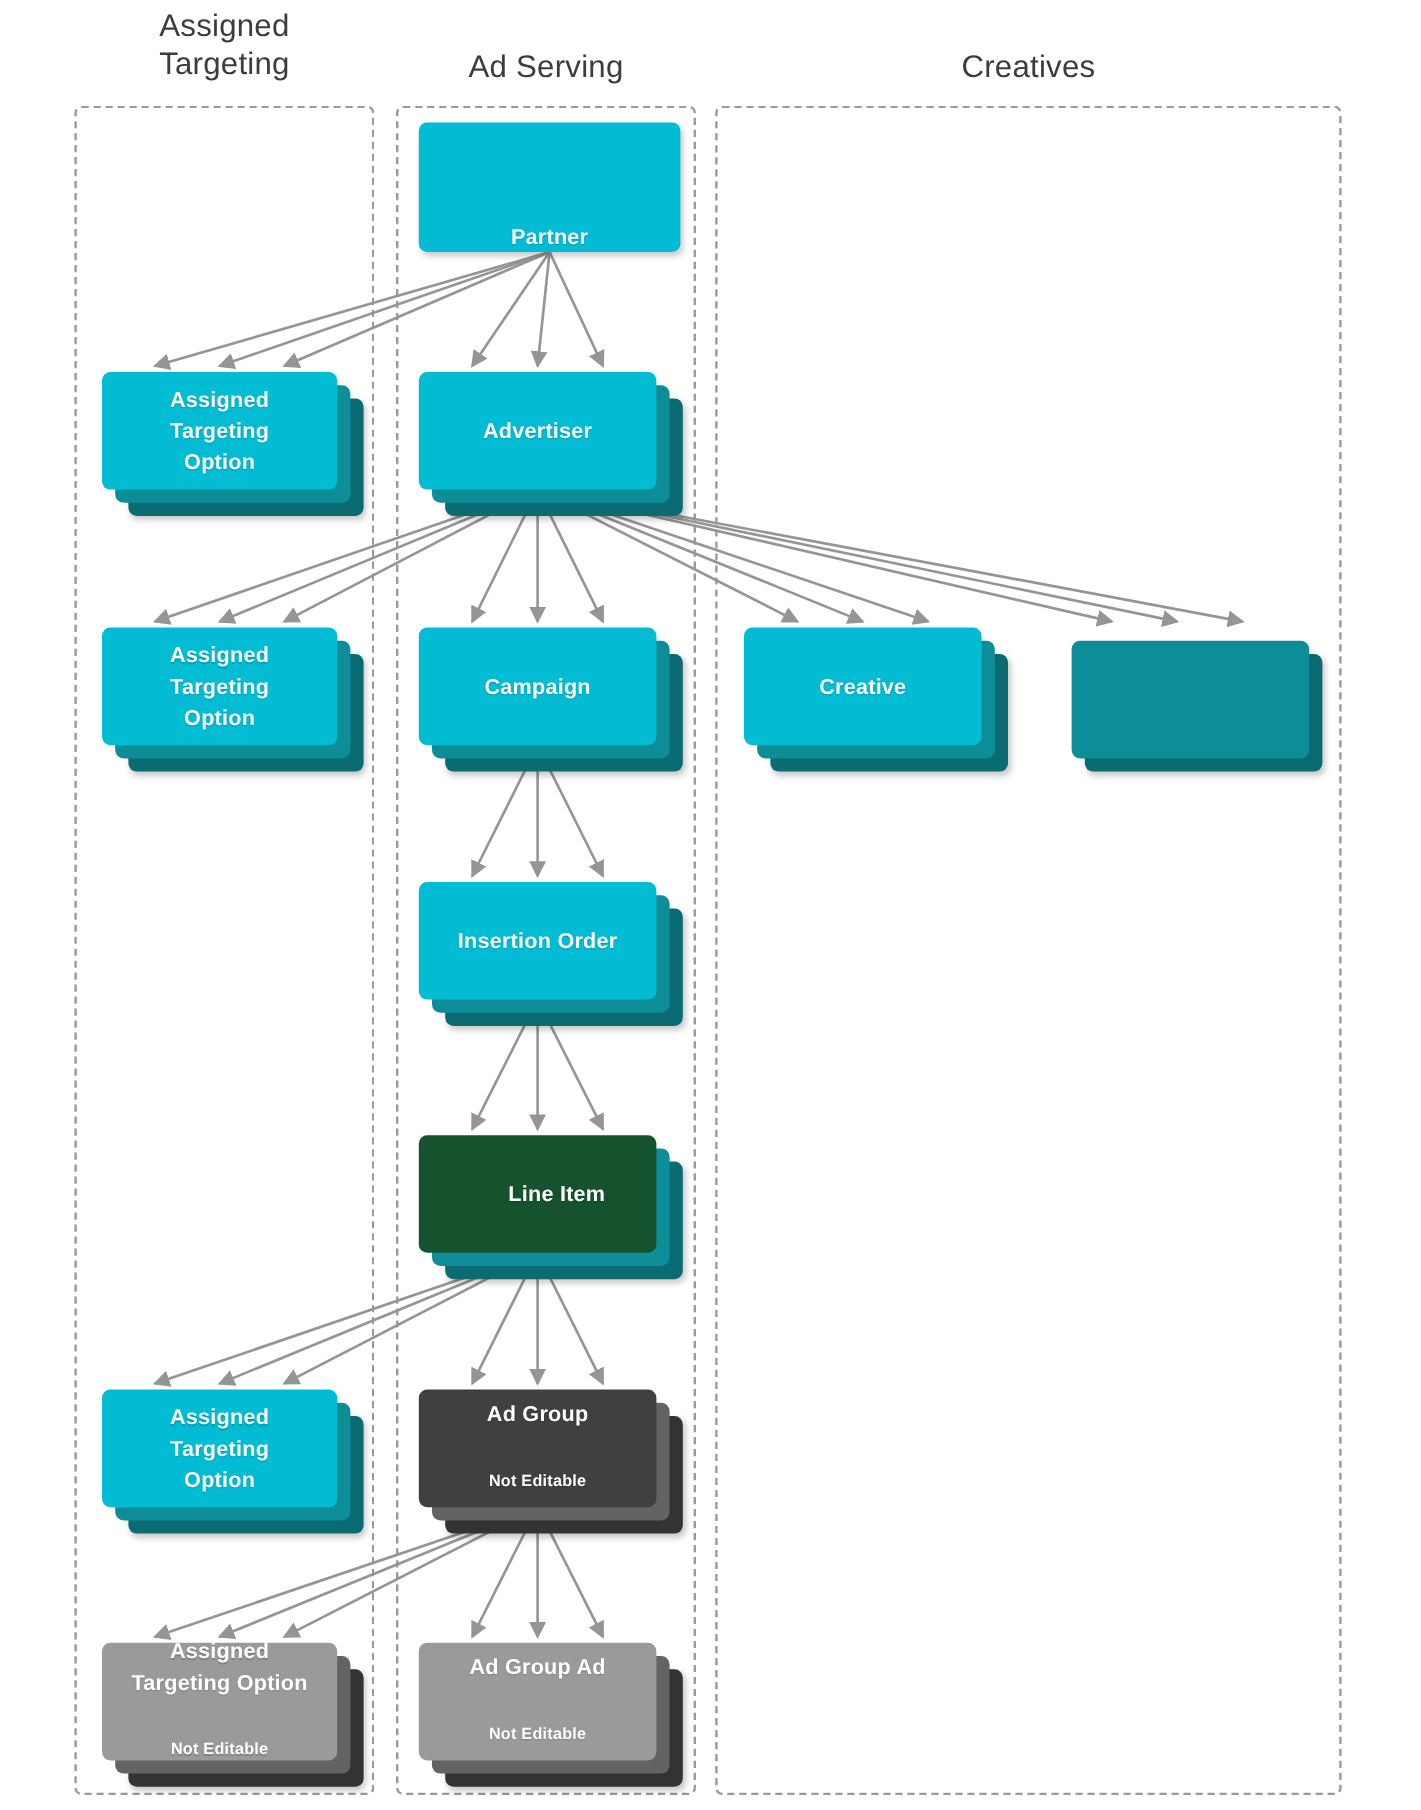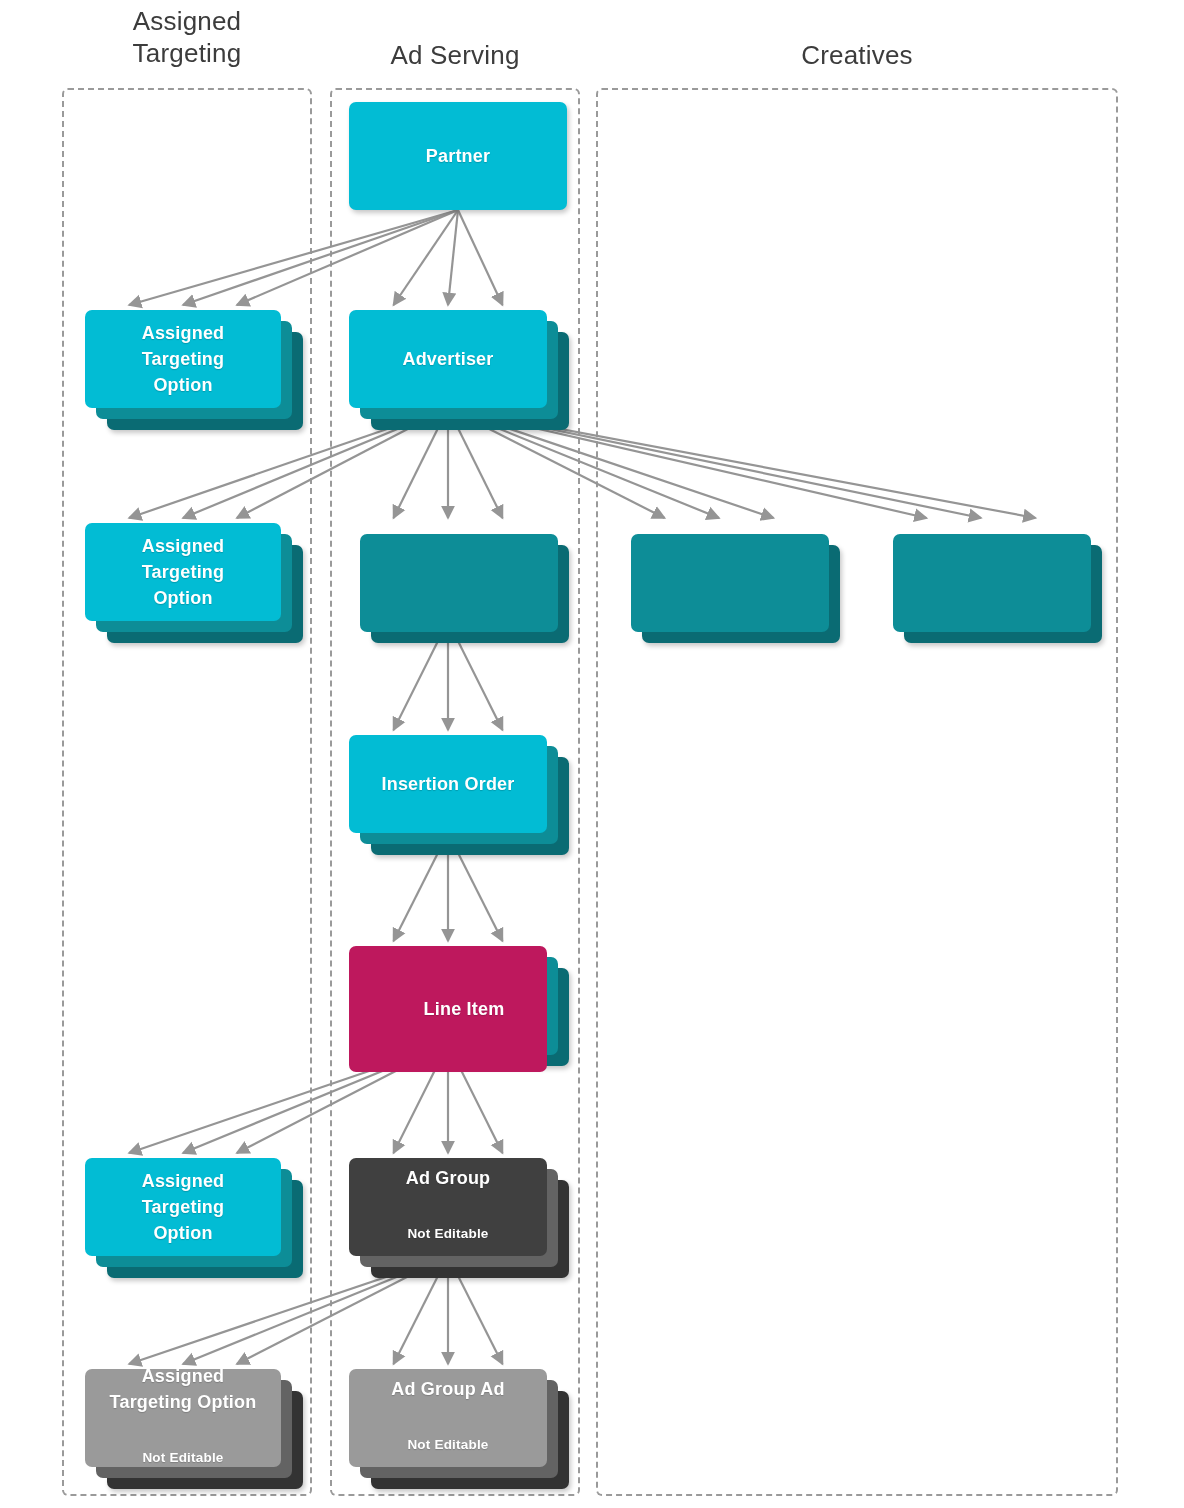--- a/index.html
+++ b/index.html
@@ -148,21 +148,21 @@
         <line x1="448" y1="1256" x2="183" y2="1364" stroke="#959595" stroke-width="2.2" marker-end="url(#arrowhead)"></line>
         <line x1="448" y1="1256" x2="236.9" y2="1364" stroke="#959595" stroke-width="2.2" marker-end="url(#arrowhead)"></line>
         <line x1="448" y1="1256" x2="393.55" y2="1364" stroke="#959595" stroke-width="2.2" marker-end="url(#arrowhead)"></line>
         <line x1="448" y1="1256" x2="448" y2="1364" stroke="#959595" stroke-width="2.2" marker-end="url(#arrowhead)"></line>
         <line x1="448" y1="1256" x2="502.45000000000005" y2="1364" stroke="#959595" stroke-width="2.2" marker-end="url(#arrowhead)"></line>
       </g>
   </svg>
 
   <div id="node-layer">
       <div class="node" style="left: 349px; top: 102px; width: 242px; height: 132px;">
-        <div class="face drop" style="width: 218px; height: 108px; background: rgb(2, 188, 212); color: rgb(255, 255, 255);">
+        <div class="face drop" style="width: 218px; height: 108px; background: rgb(2, 188, 212); color: rgb(255, 255, 255); justify-content: flex-end;">
           <div class="title">
             <div>Partner</div>
           </div>
         </div>
       </div>
       <div class="node" style="left: 85px; top: 310px; width: 220px; height: 122px;">
         <div class="layer drop" style="left: 22px; top: 22px; width: 196px; height: 98px; background: rgb(10, 107, 115);"></div>
         <div class="layer" style="left: 11px; top: 11px; width: 196px; height: 98px; background: rgb(13, 141, 151);"></div>
         <div class="face" style="width: 196px; height: 98px; background: rgb(2, 188, 212); color: rgb(255, 255, 255);">
           <div class="title">
@@ -188,42 +188,52 @@
           <div class="title">
             <div>Assigned</div>
             <div>Targeting</div>
             <div>Option</div>
           </div>
         </div>
       </div>
       <div class="node" style="left: 349px; top: 523px; width: 222px; height: 122px;">
         <div class="layer drop" style="left: 22px; top: 22px; width: 198px; height: 98px; background: rgb(10, 107, 115);"></div>
         <div class="layer" style="left: 11px; top: 11px; width: 198px; height: 98px; background: rgb(13, 141, 151);"></div>
+        <div class="face" style="width: 198px; height: 98px; background: rgb(2, 188, 212); color: rgb(255, 255, 255);">
+          <div class="title">
+            <div>Campaign</div>
+          </div>
+        </div>
       </div>
       <div class="node" style="left: 620px; top: 523px; width: 222px; height: 122px;">
         <div class="layer drop" style="left: 22px; top: 22px; width: 198px; height: 98px; background: rgb(10, 107, 115);"></div>
         <div class="layer" style="left: 11px; top: 11px; width: 198px; height: 98px; background: rgb(13, 141, 151);"></div>
+        <div class="face" style="width: 198px; height: 98px; background: rgb(2, 188, 212); color: rgb(255, 255, 255);">
+          <div class="title">
+            <div>Creative</div>
+          </div>
+        </div>
       </div>
       <div class="node" style="left: 882px; top: 523px; width: 222px; height: 122px;">
         <div class="layer drop" style="left: 22px; top: 22px; width: 198px; height: 98px; background: rgb(10, 107, 115);"></div>
         <div class="layer" style="left: 11px; top: 11px; width: 198px; height: 98px; background: rgb(13, 141, 151);"></div>
       </div>
       <div class="node" style="left: 349px; top: 735px; width: 222px; height: 122px;">
         <div class="layer drop" style="left: 22px; top: 22px; width: 198px; height: 98px; background: rgb(10, 107, 115);"></div>
         <div class="layer" style="left: 11px; top: 11px; width: 198px; height: 98px; background: rgb(13, 141, 151);"></div>
         <div class="face" style="width: 198px; height: 98px; background: rgb(2, 188, 212); color: rgb(255, 255, 255);">
           <div class="title">
             <div>Insertion Order</div>
           </div>
         </div>
       </div>
       <div class="node" style="left: 349px; top: 946px; width: 222px; height: 122px;">
         <div class="layer drop" style="left: 22px; top: 22px; width: 198px; height: 98px; background: rgb(10, 107, 115);"></div>
         <div class="layer" style="left: 11px; top: 11px; width: 198px; height: 98px; background: rgb(13, 141, 151);"></div>
-        <div class="face" style="width: 198px; height: 126px; background: #be185d; color: rgb(255, 255, 255); padding-left: 32px;">
+        <div class="face" style="width: 198px; height: 98px; background: #14532d; color: rgb(255, 255, 255); padding-left: 32px;">
           <div class="title">
             <div>Line Item</div>
           </div>
         </div>
       </div>
       <div class="node" style="left: 85px; top: 1158px; width: 220px; height: 122px;">
         <div class="layer drop" style="left: 22px; top: 22px; width: 196px; height: 98px; background: rgb(10, 107, 115);"></div>
         <div class="layer" style="left: 11px; top: 11px; width: 196px; height: 98px; background: rgb(13, 141, 151);"></div>
         <div class="face" style="width: 196px; height: 98px; background: rgb(2, 188, 212); color: rgb(255, 255, 255);">
           <div class="title">

